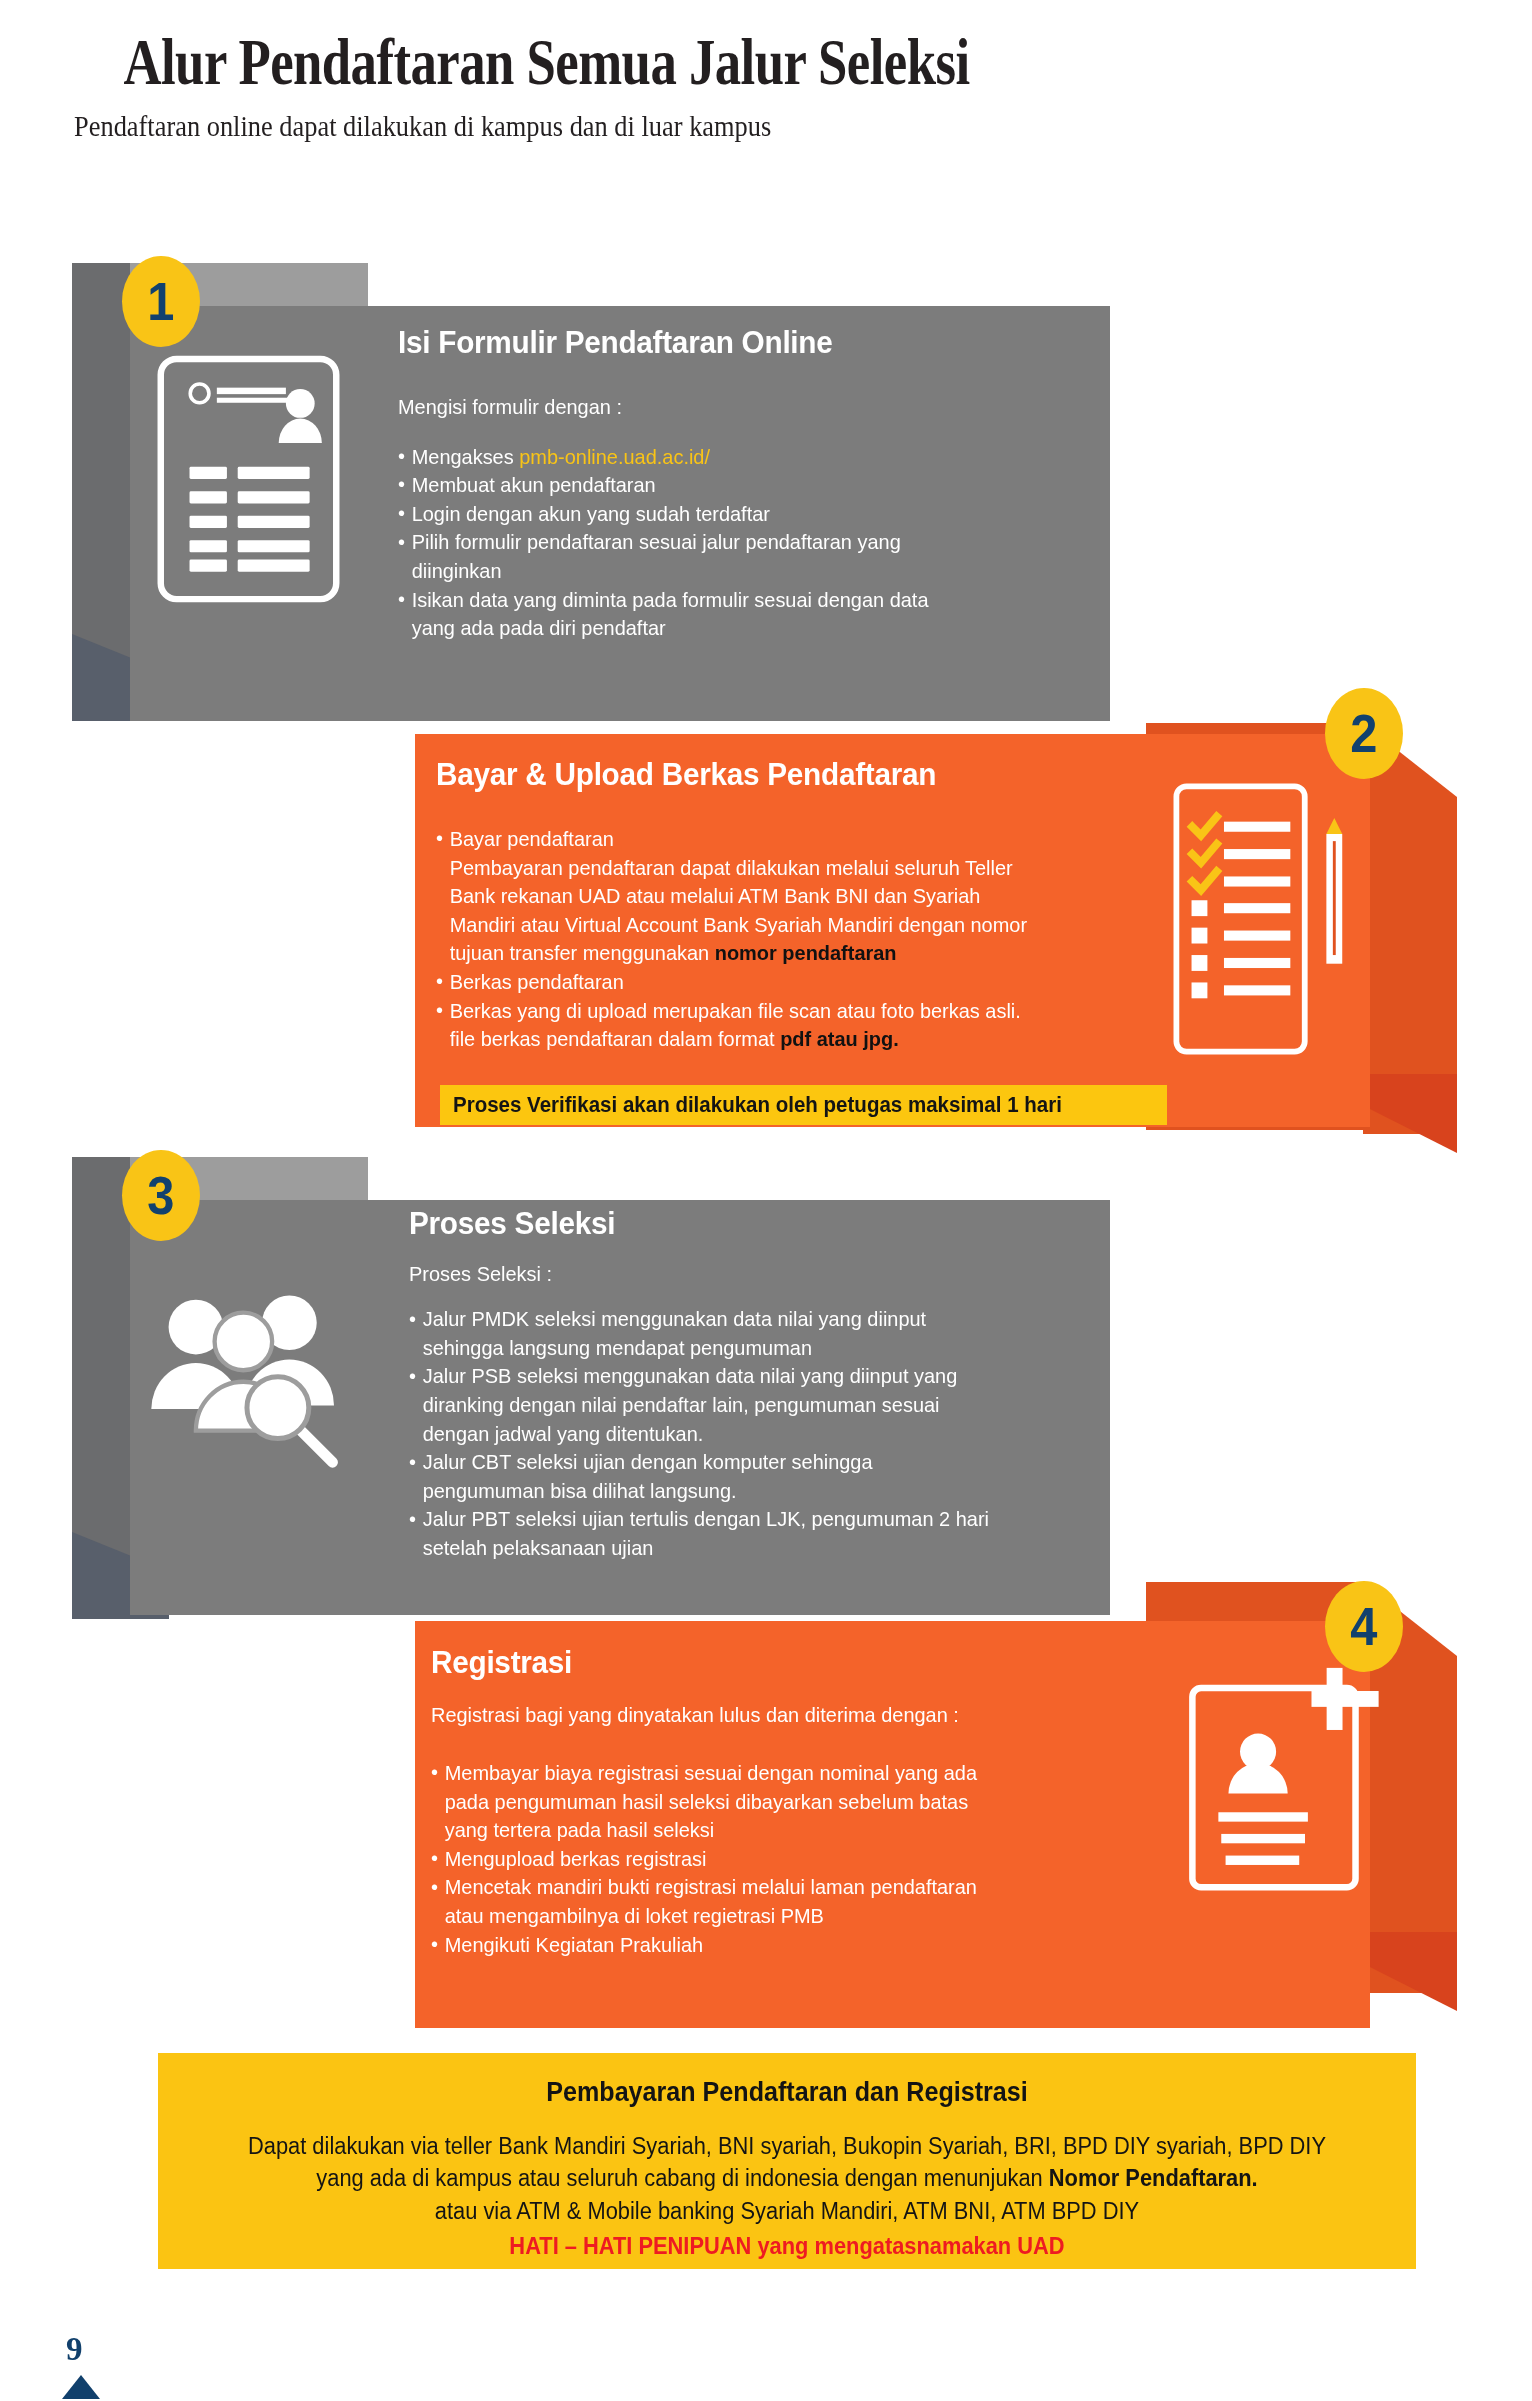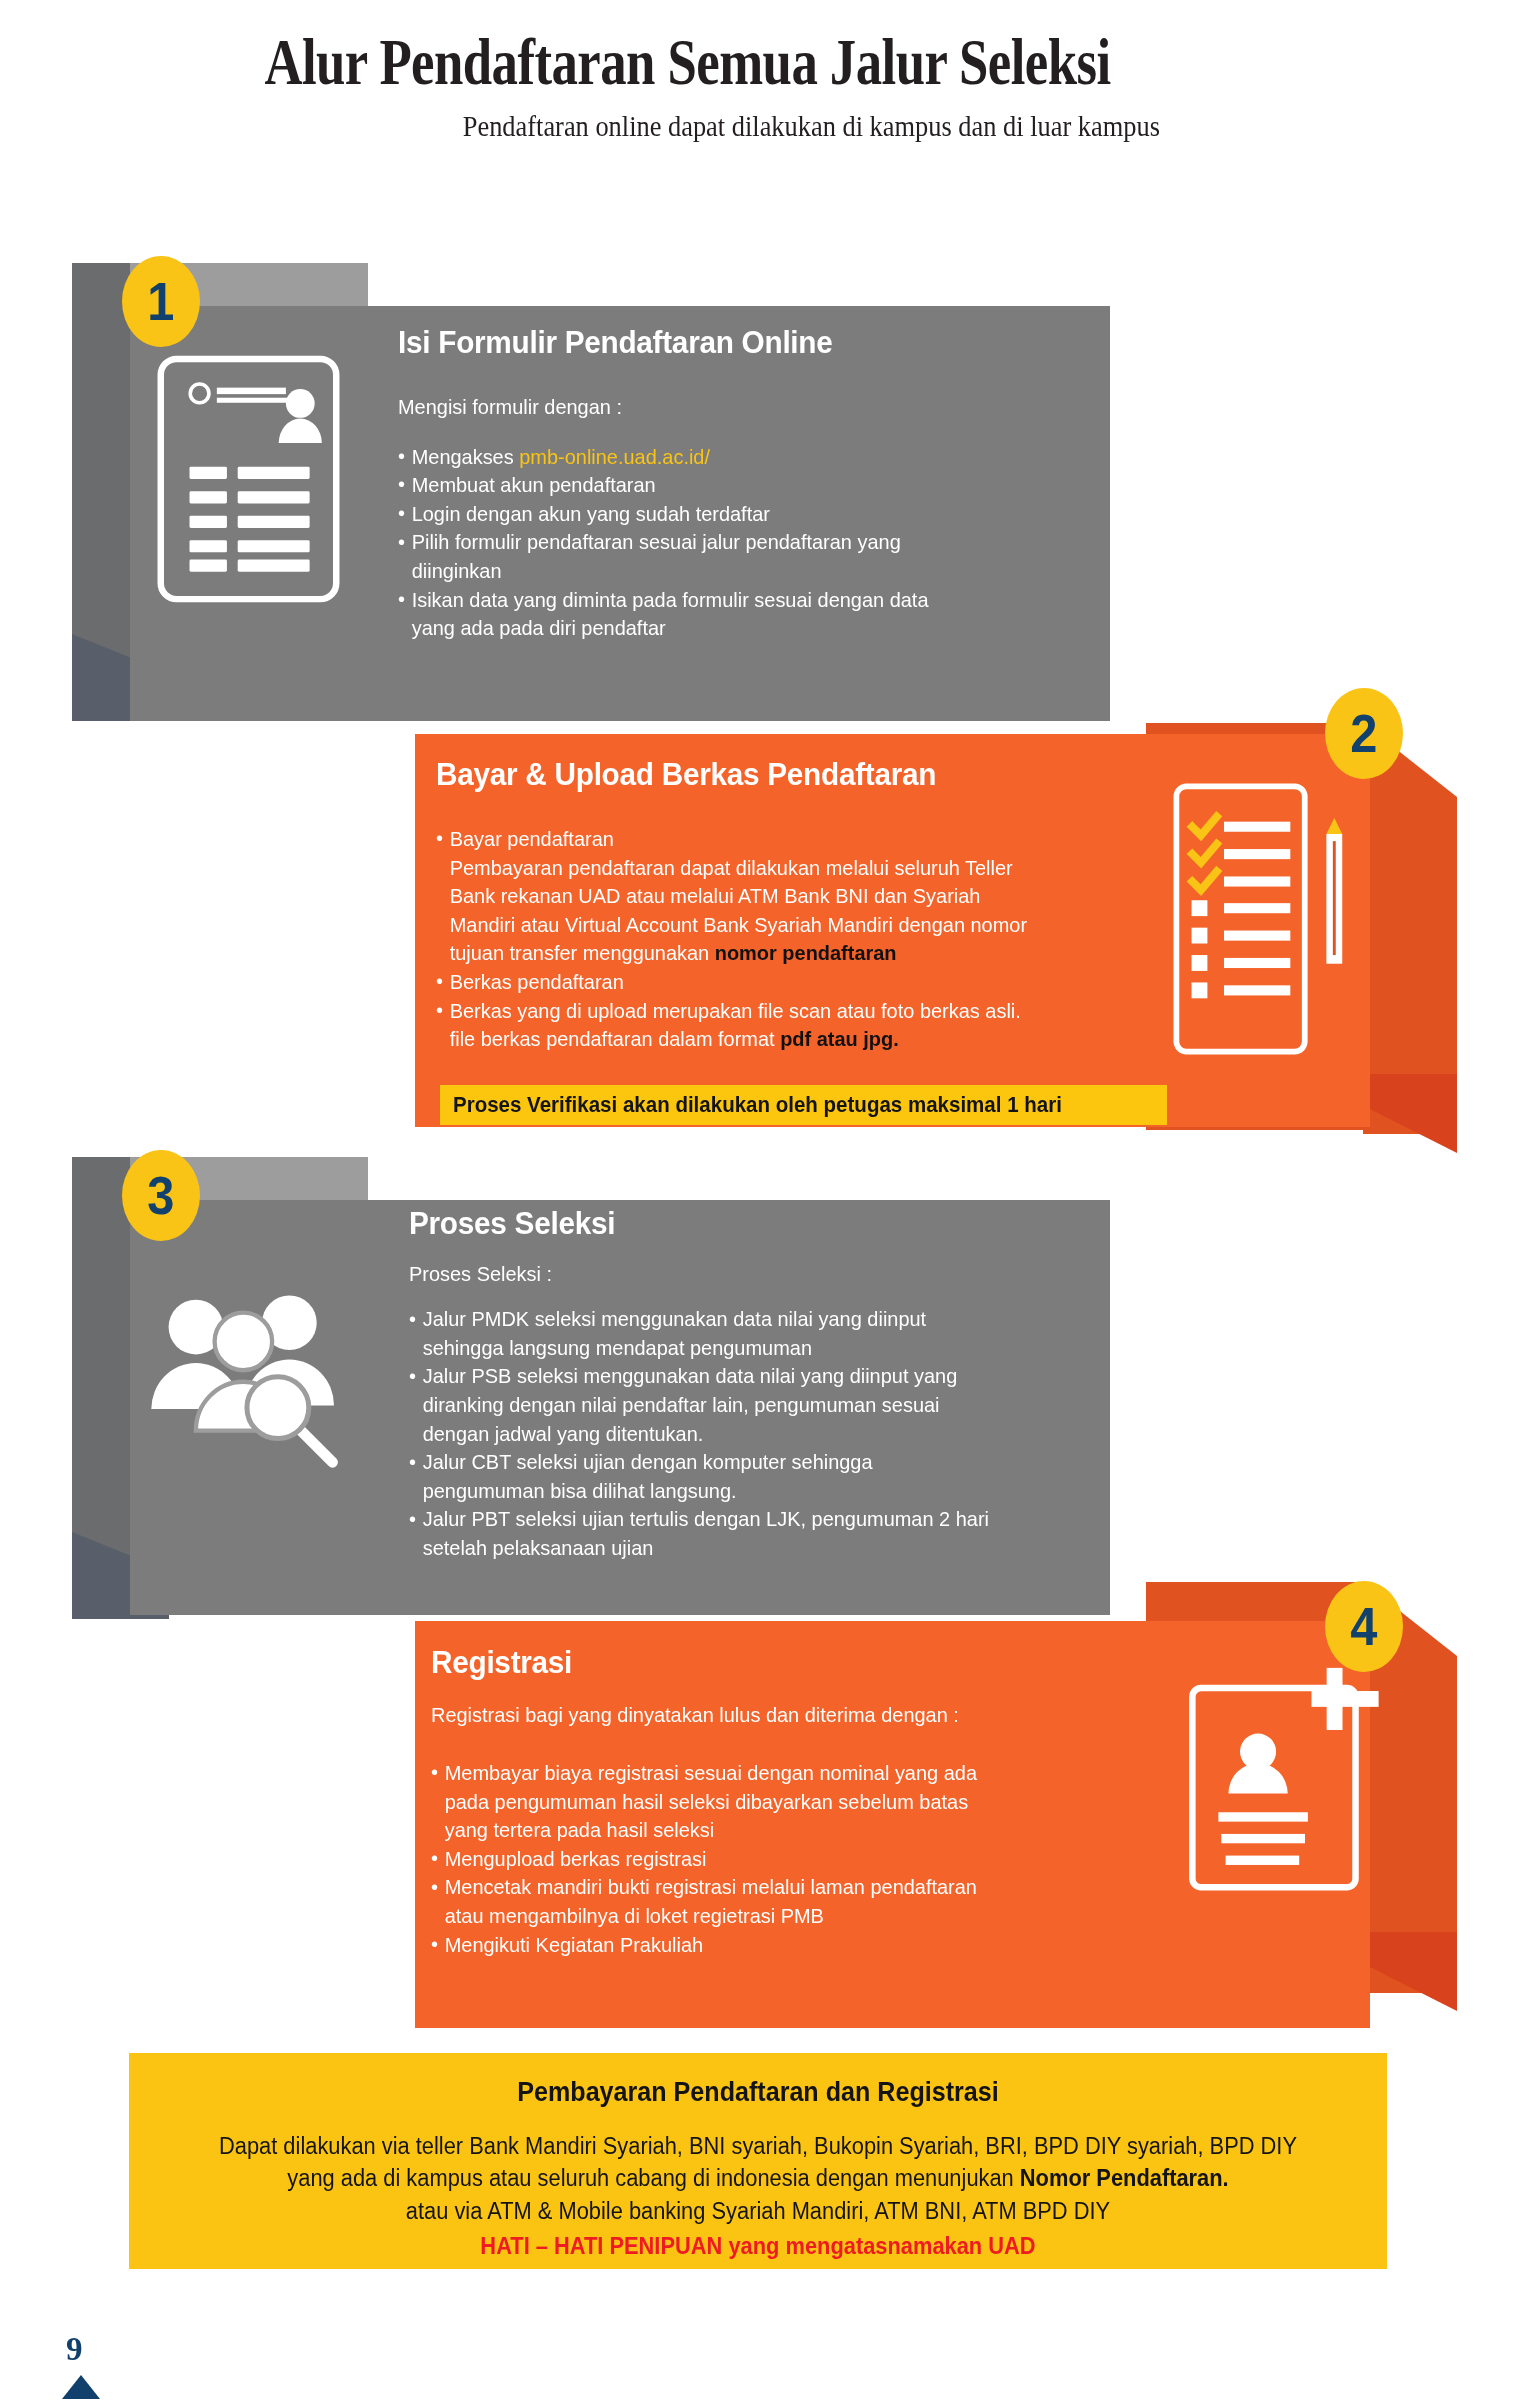--- a/index.html
+++ b/index.html
@@ -5,21 +5,21 @@
   * { box-sizing: border-box; margin: 0; padding: 0; }
   html, body {
     width: 1533px; height: 2401px;
     background: #ffffff;
     font-family: "Liberation Sans", sans-serif;
     overflow: hidden;
   }
   .page { position: relative; width: 1533px; height: 2401px; background: #fff; }
 
   
-  .header { position: absolute; left: 0; top: 27px; width: 1234px; text-align: right; }
+  .header { position: absolute; left: 0; top: 27px; width: 1234px; text-align: left; }
   .title {
     font-family: "Liberation Serif", serif;
     font-weight: bold;
     font-size: 66px;
     color: #231f20;
     letter-spacing: -0.7px;
     transform: scaleX(0.80);
     transform-origin: center center;
     white-space: nowrap;
     line-height: 1.05;
@@ -99,21 +99,21 @@
     transform: scaleX(0.95); transform-origin: left center;
     white-space: nowrap;
   }
 
   
   .icon-wrap { position: absolute; z-index: 20; }
 
   
   .footer-panel {
     position: absolute;
-    left: 129px; top: 2053px;
+    left: 158px; top: 2053px;
     width: 1258px; height: 216px;
     background: #fbc412;
     text-align: center;
   }
   .footer-title {
     font-weight: bold; font-size: 27px; color: #141414;
     margin-top: 24px;
     transform: scaleX(0.93);
     white-space: nowrap;
   }

